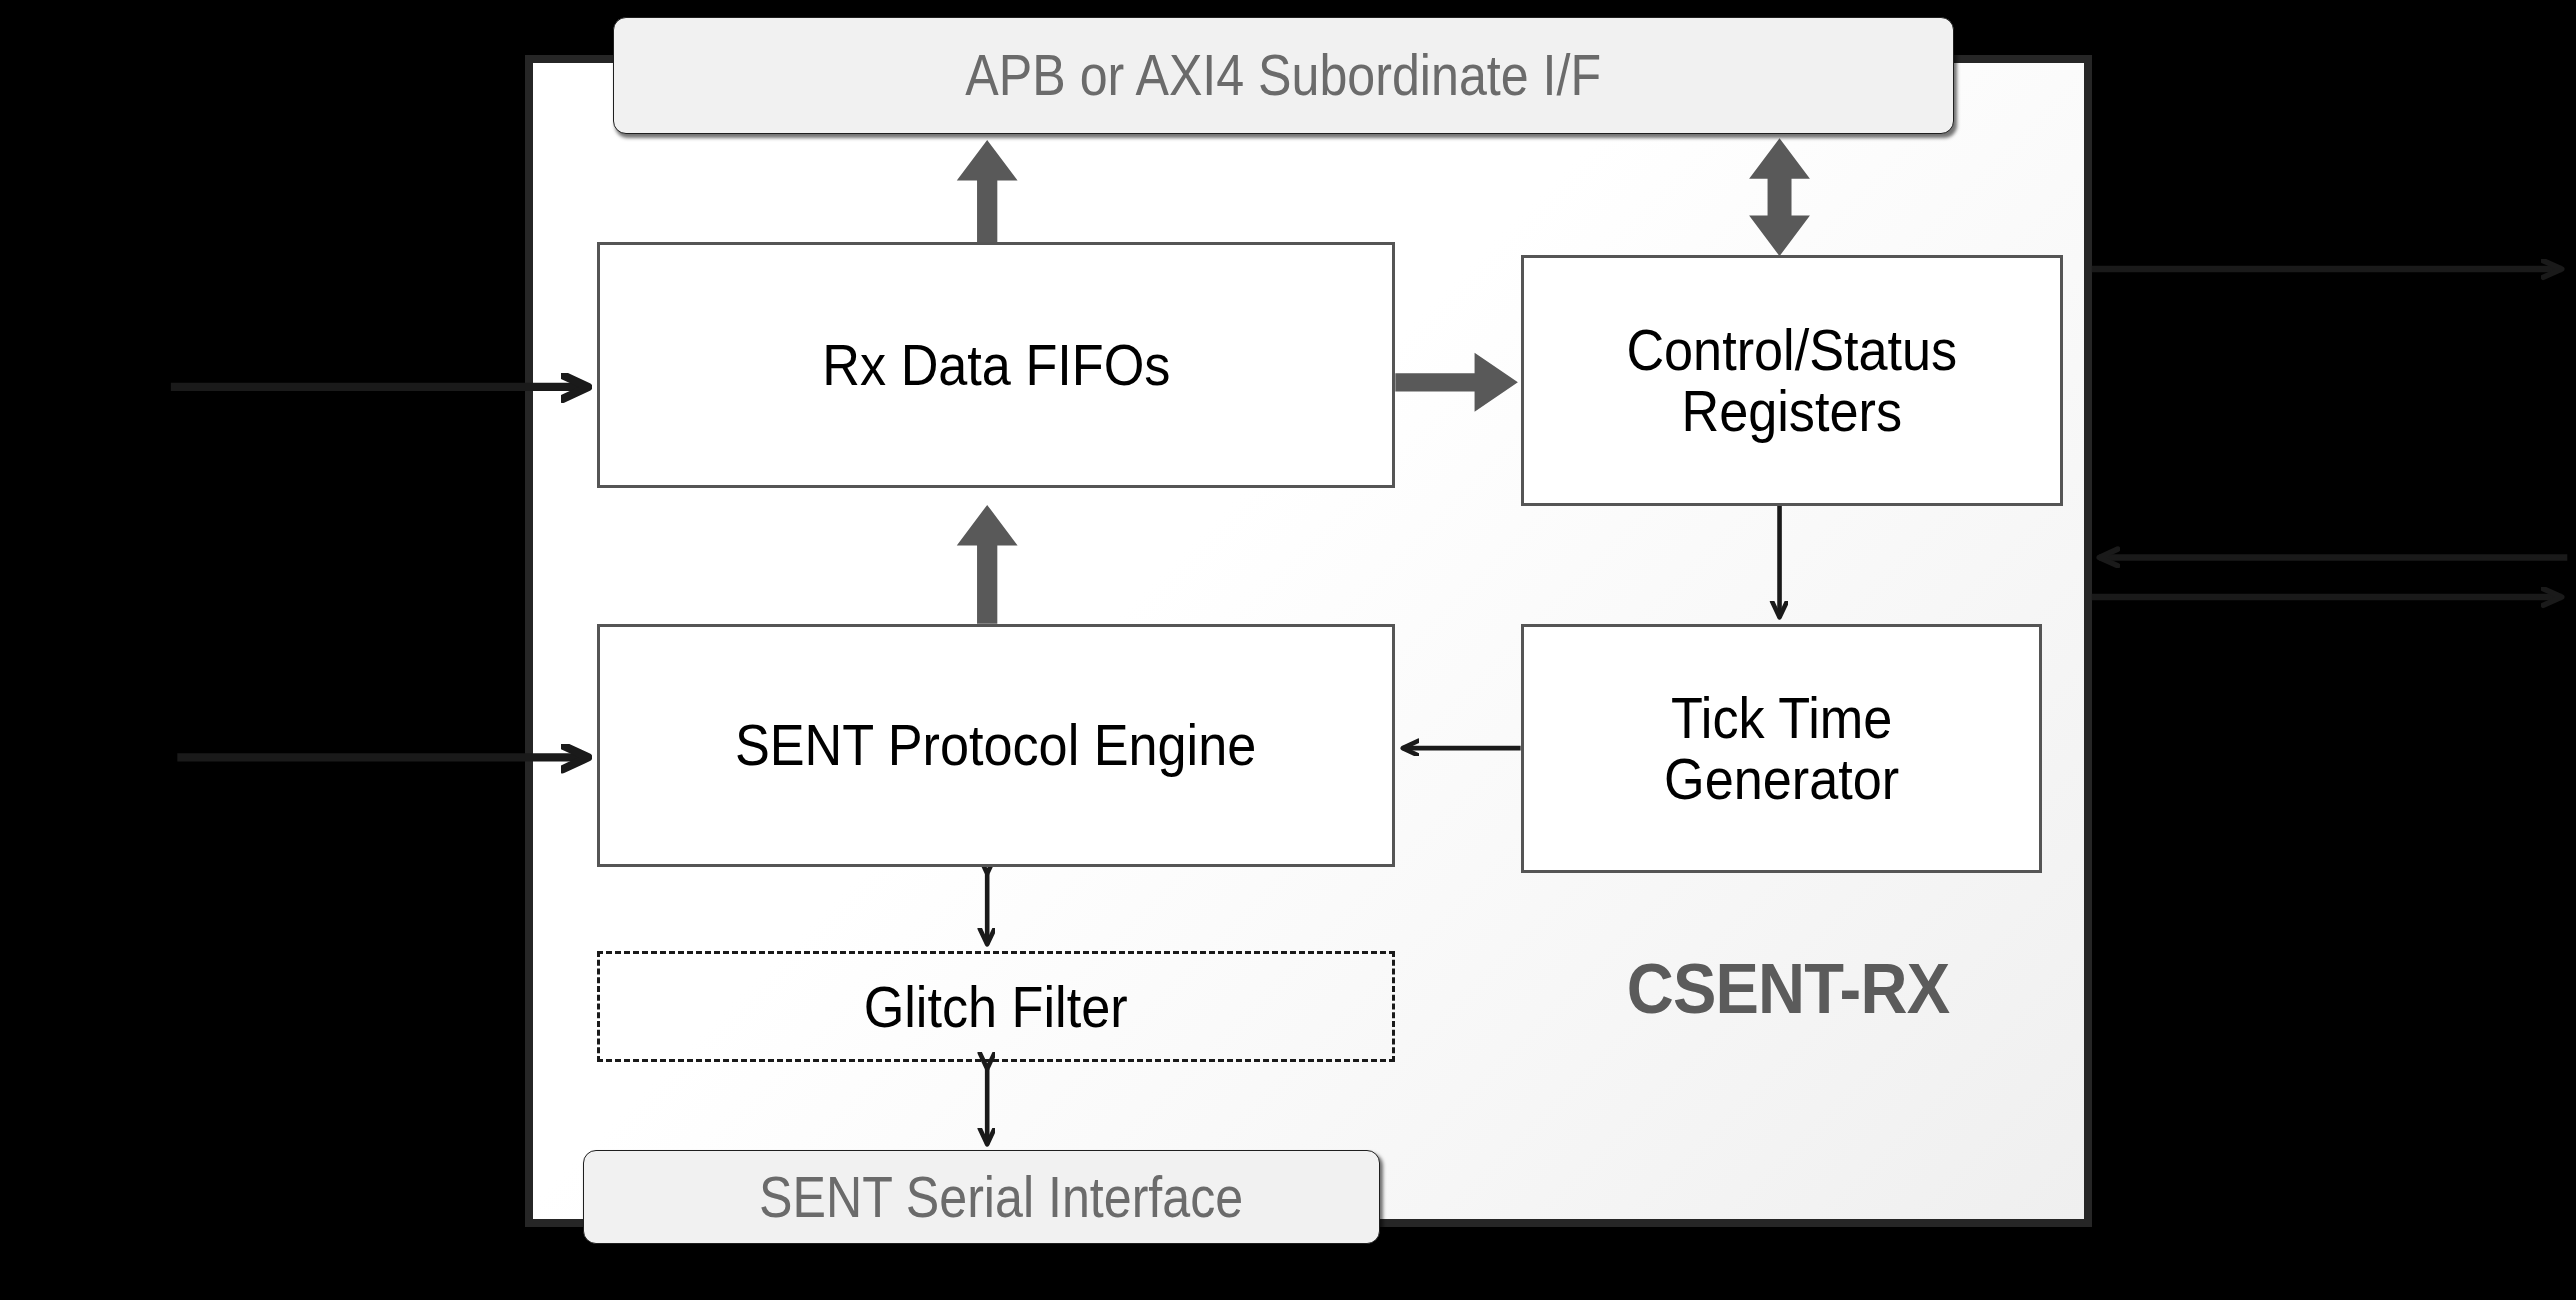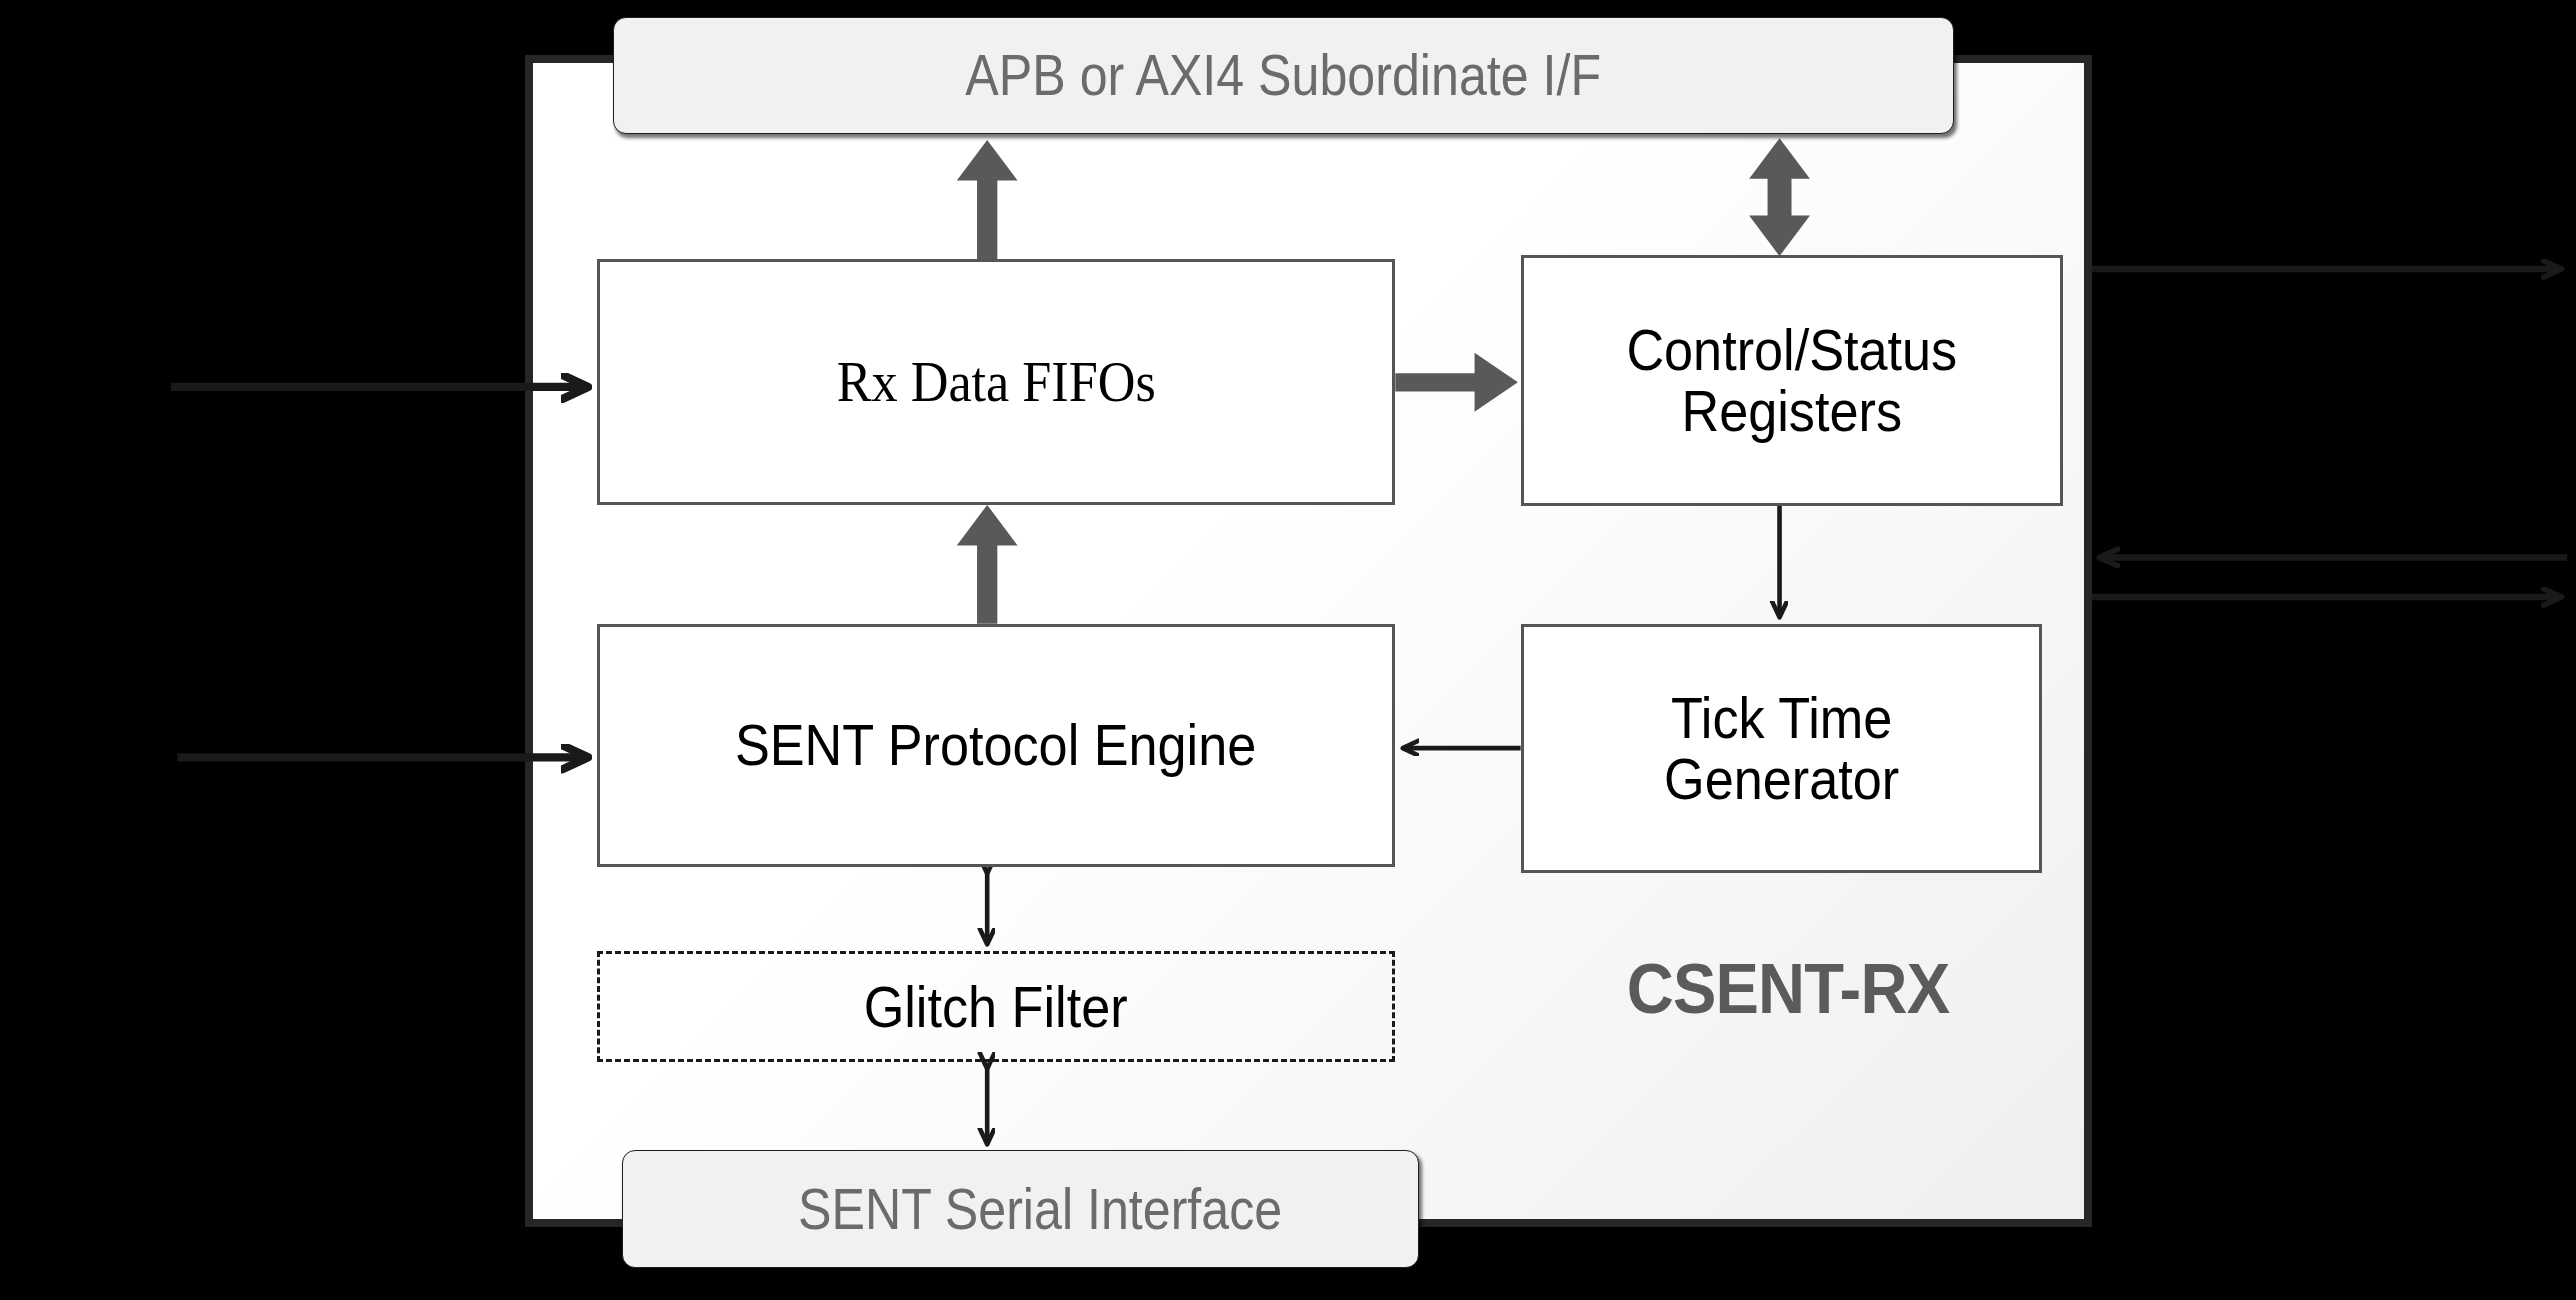--- a/index.html
+++ b/index.html
@@ -67,24 +67,24 @@
     white-space: nowrap;
   }
 
   #apb-box {
     left: 613px;
     top: 16.6px;
     width: 1341px;
     height: 117px;
   }
   #sent-serial-box {
-    left: 622px;
+    left: 583px;
     top: 1150px;
     width: 797px;
-    height: 118px;
+    height: 94px;
     padding-left: 40px;
   }
 
   
   .block {
     position: absolute;
     background: #ffffff;
     border: 3.7px solid #555555;
     box-sizing: border-box;
     display: flex;
@@ -93,21 +93,21 @@
     text-align: center;
     color: #000000;
     line-height: 1.05;
   }
   .block span {
     font-size: 58px;
     transform: scaleX(0.90);
     transform-origin: center;
   }
 
-  #rx-fifos     { left: 597px; top: 259px;  width: 798px; height: 246px; font-family: Liberation Serif, serif; }
+  #rx-fifos     { left: 597px; top: 242px;  width: 798px; height: 246px; }
   #sent-engine  { left: 597px; top: 624px;  width: 798px; height: 243px; }
   #ctrl-status  { left: 1521px; top: 255px; width: 542px; height: 251px; }
   #tick-gen     { left: 1521px; top: 624px; width: 521px; height: 249px; }
 
   
   .block-dashed {
     position: absolute;
     background: transparent;
     border: 3.7px dashed #1a1a1a;
     box-sizing: border-box;

